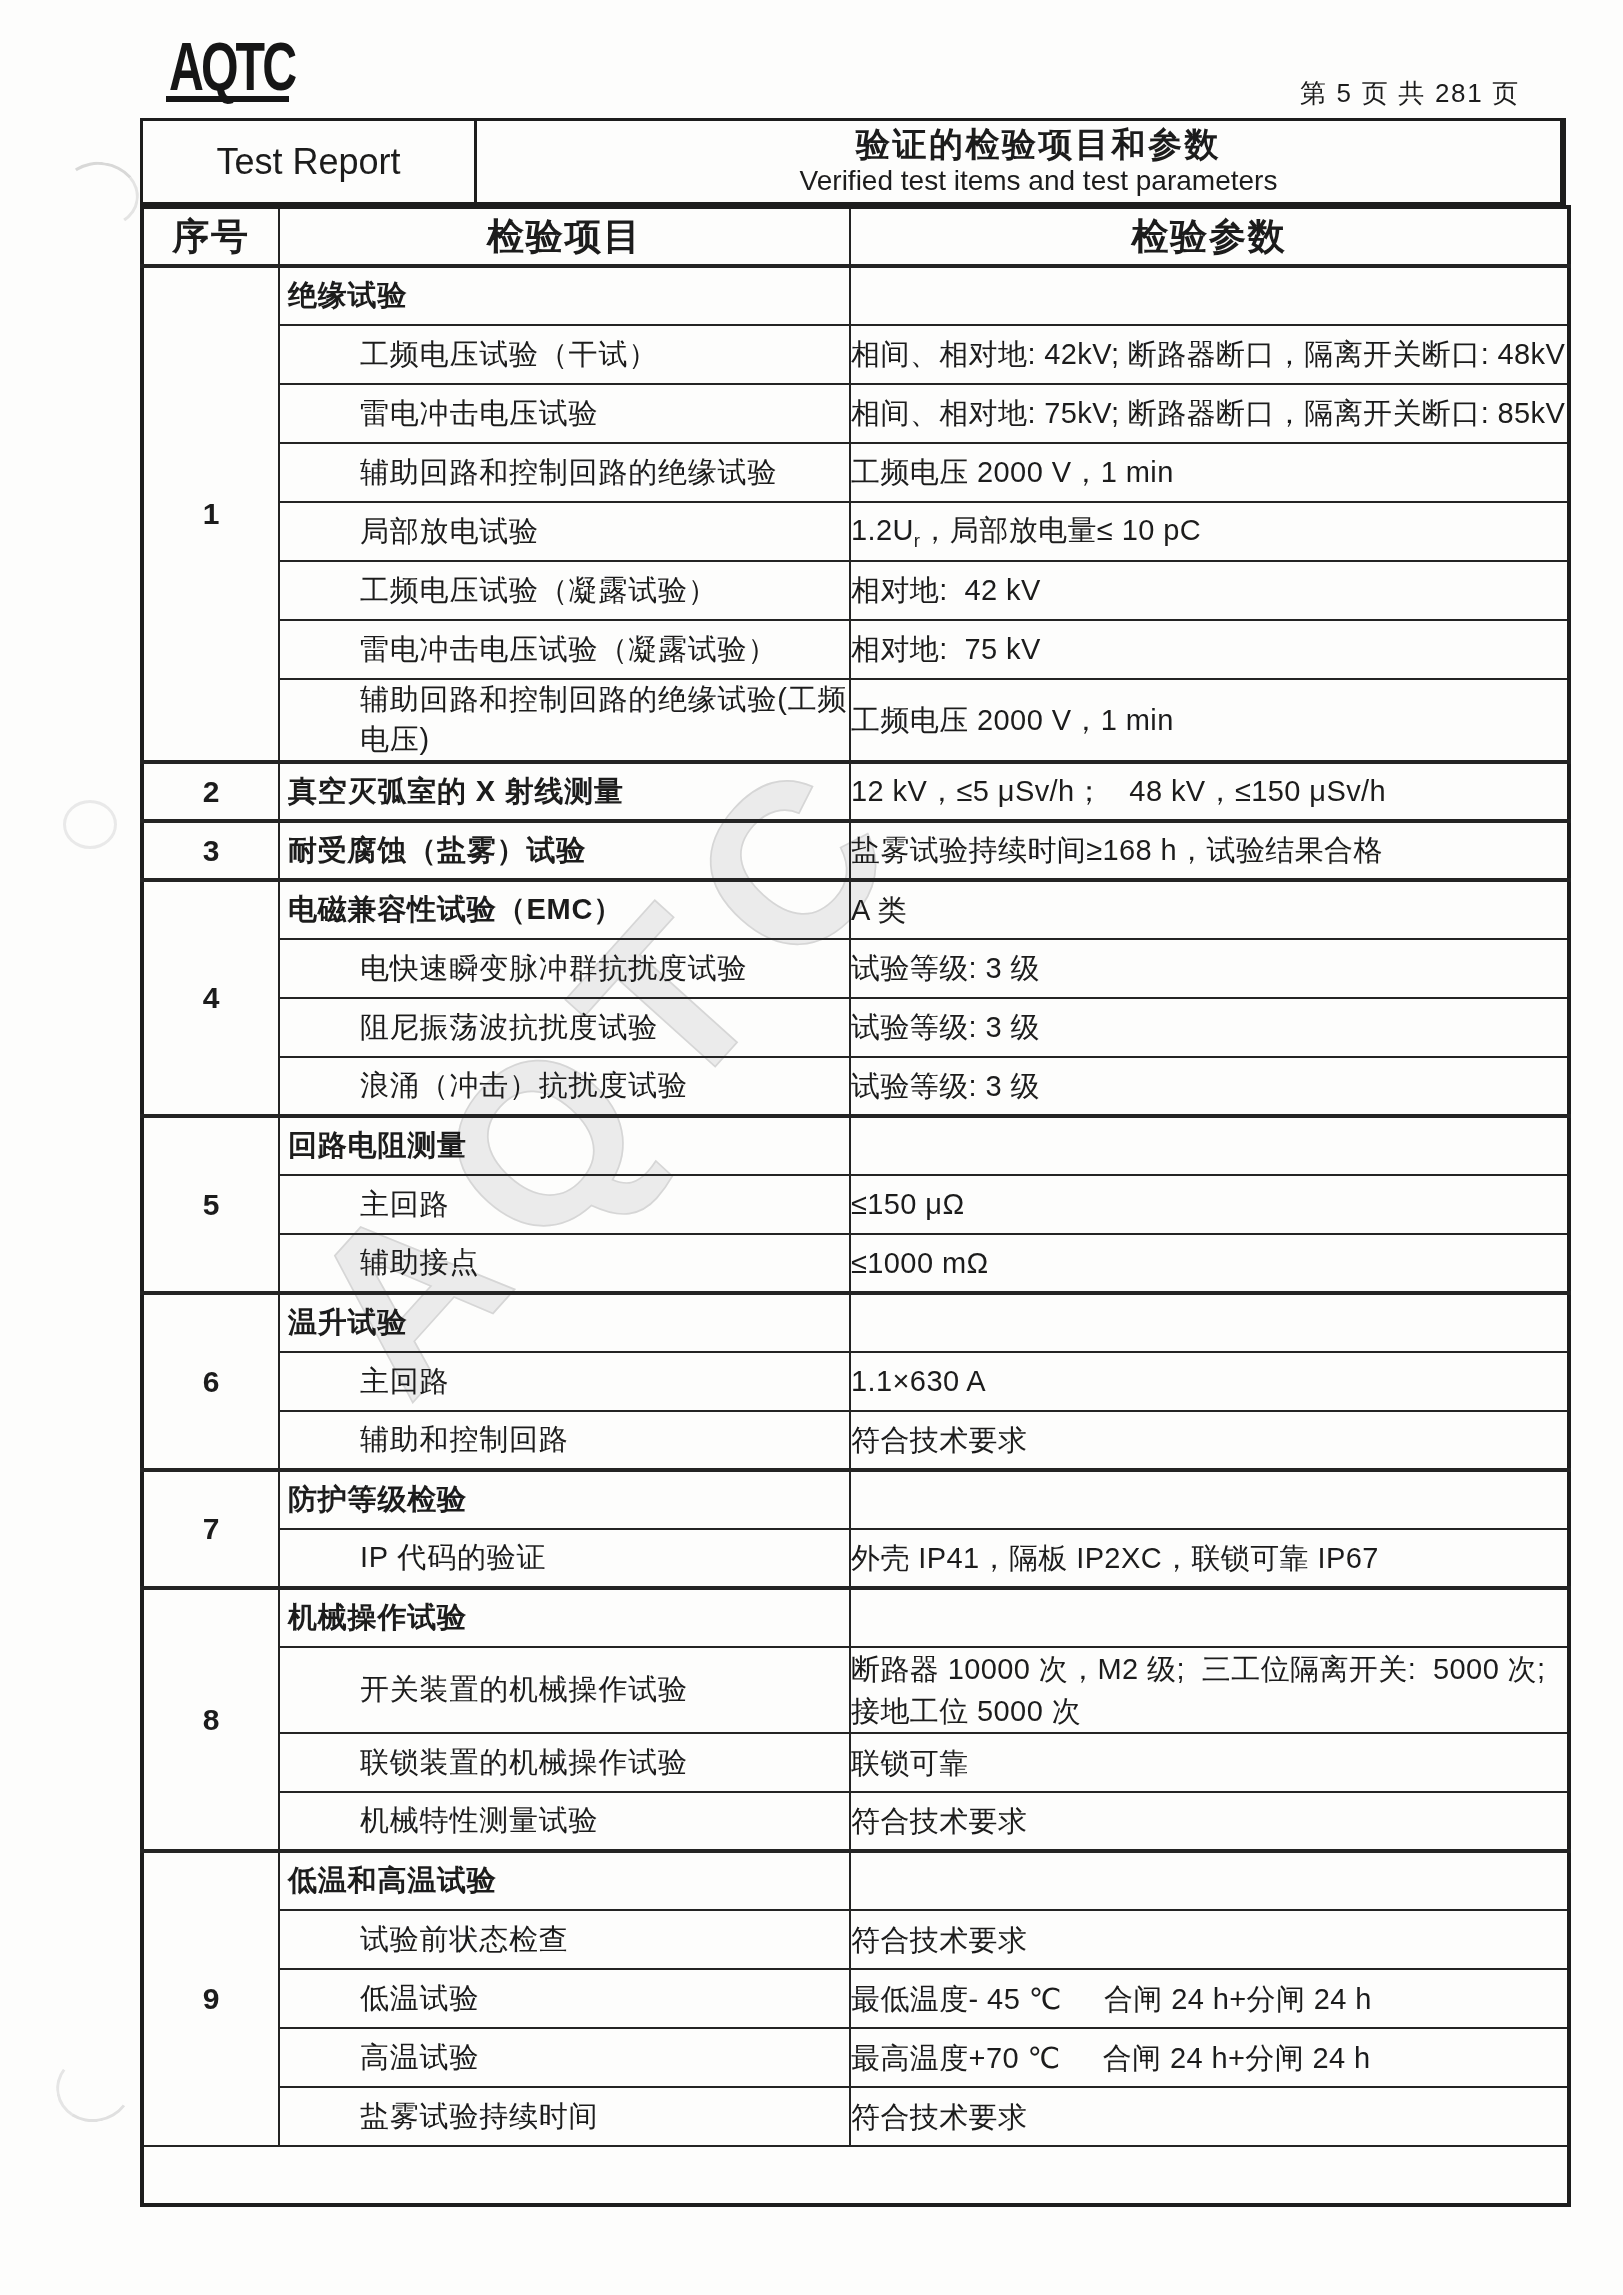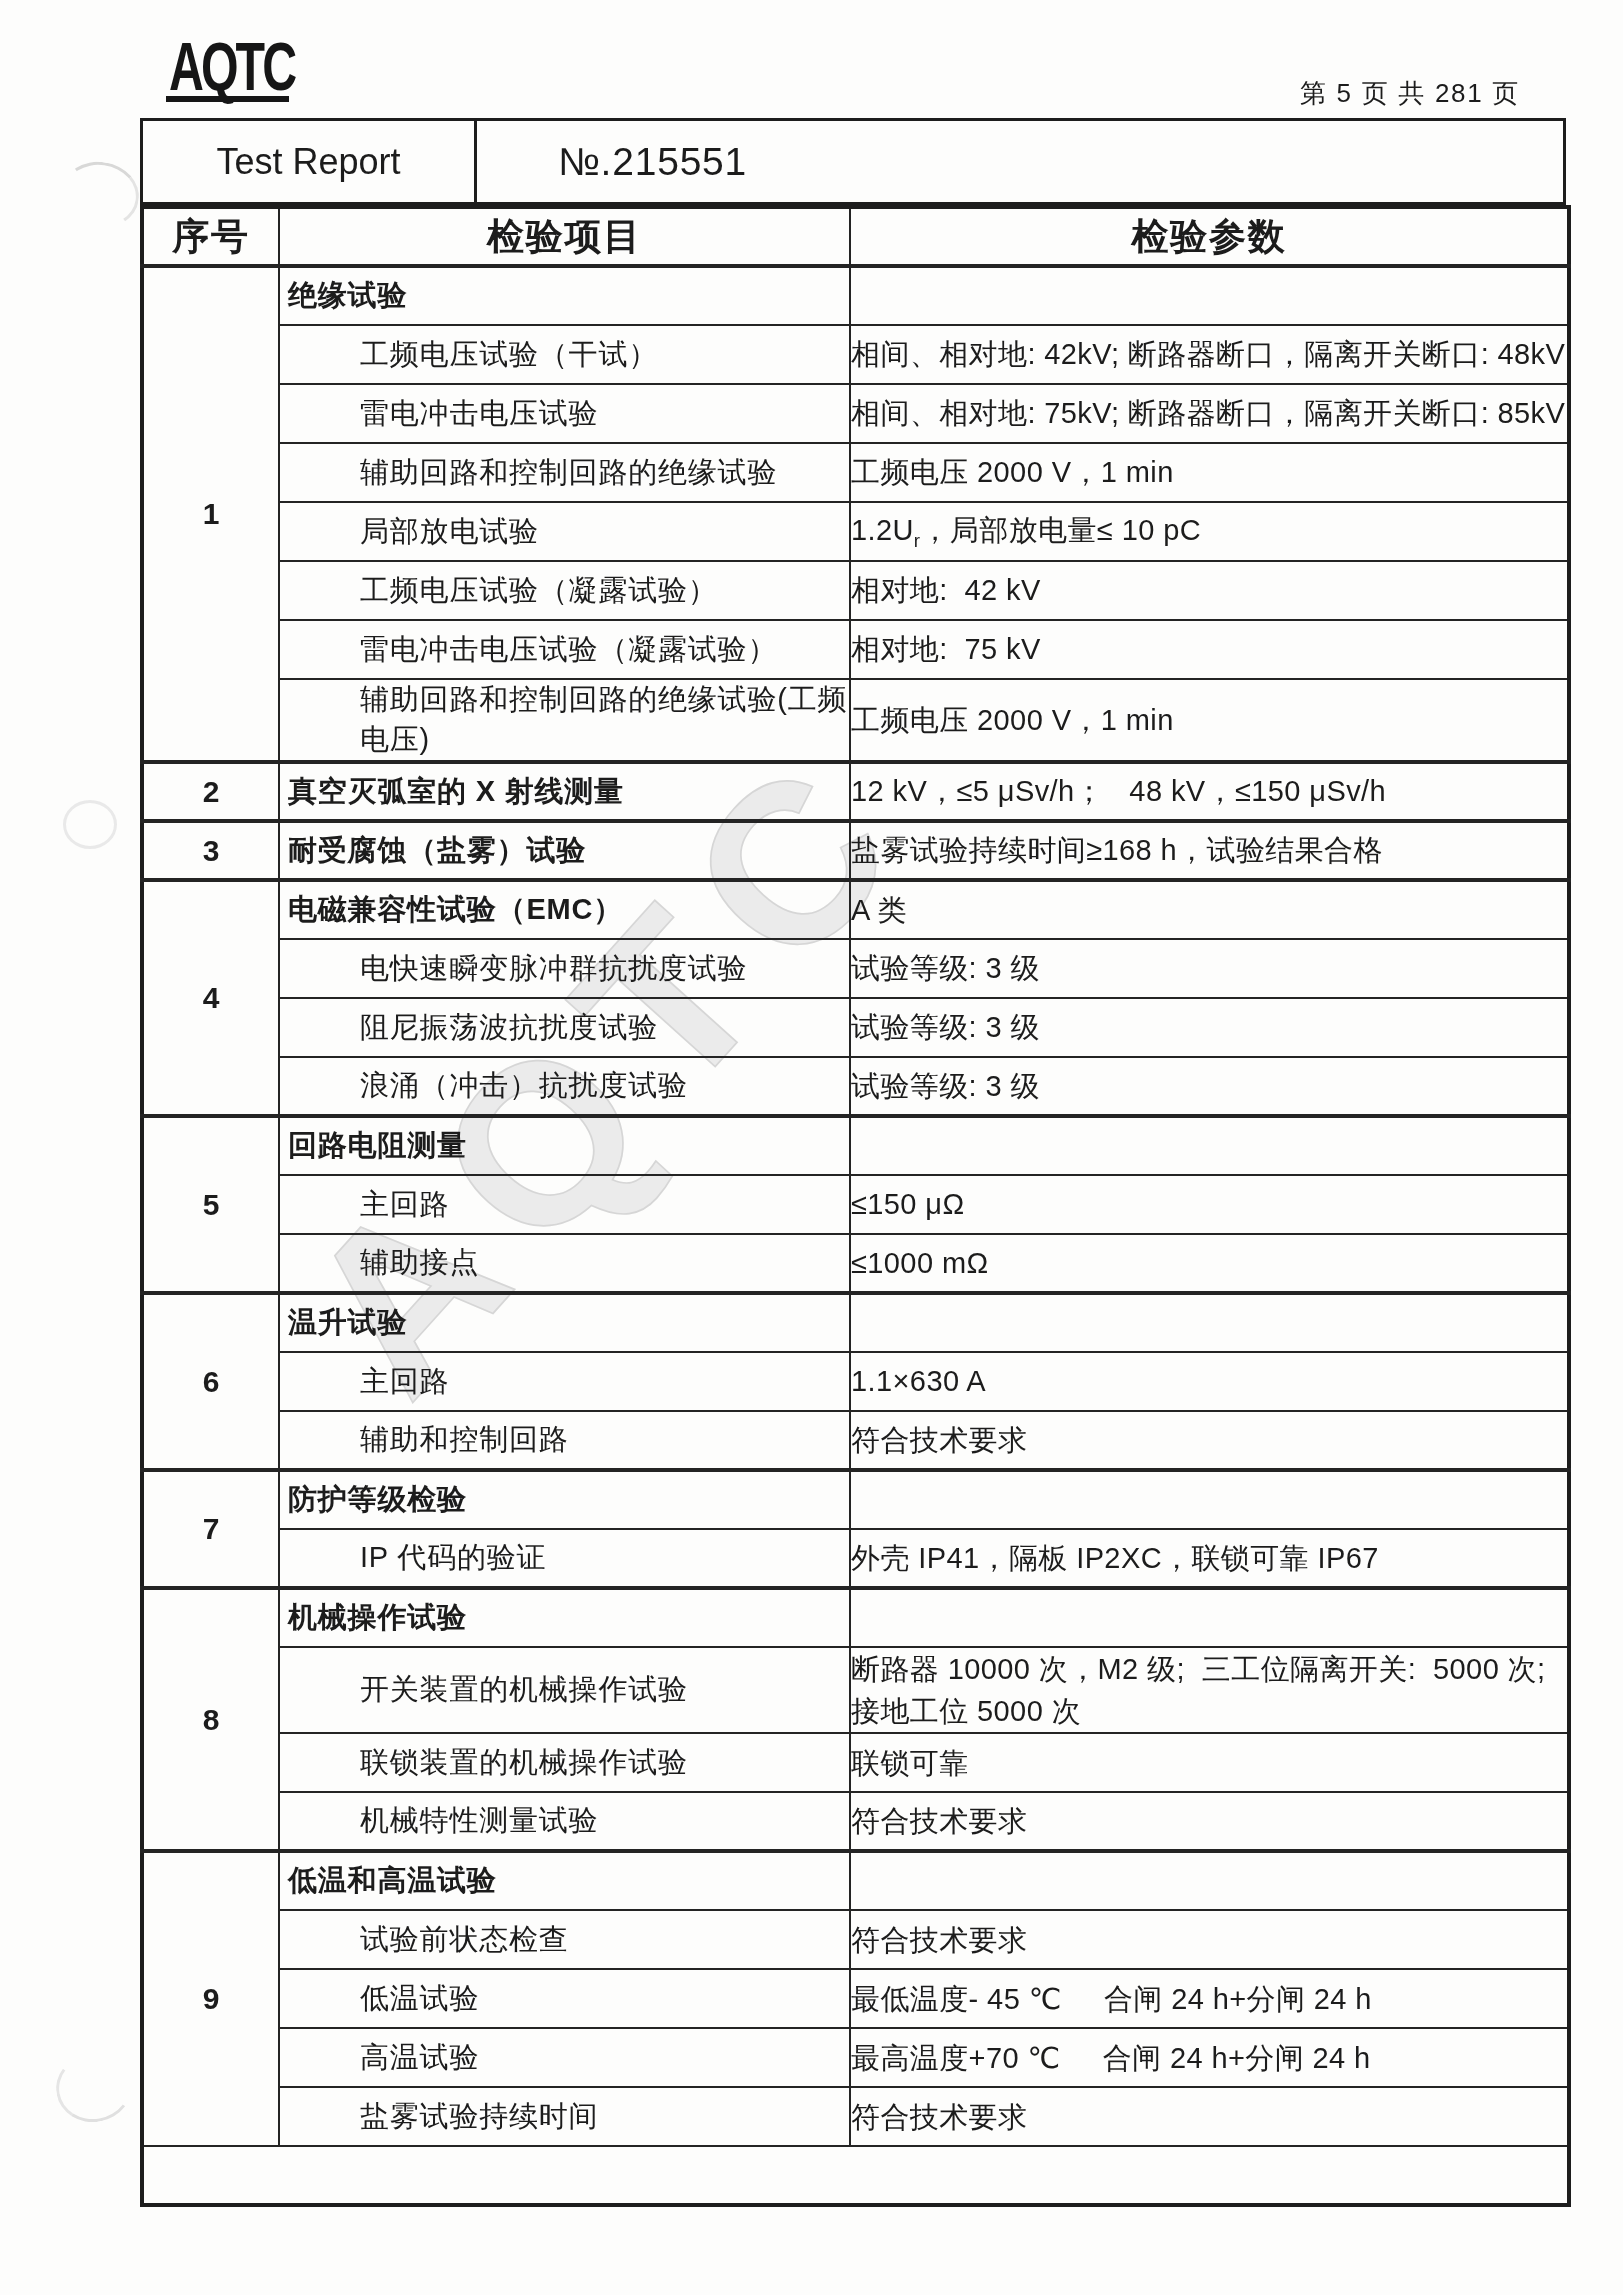--- a/index.html
+++ b/index.html
@@ -94,21 +94,24 @@
 
   <div class="watermark">AQTC</div>
 
   <div class="logo">AQTC</div>
   <div class="logo-underline"></div>
 
   <div class="page-info">第 5 页 共 281 页</div>
 
   <div class="header-table">
     <div class="ht-cell ht-left">Test Report</div>
-    <div class="ht-cell ht-right">№.215551</div>
+    <div class="ht-cell ht-mid">
+      <div class="ht-title">验证的检验项目和参数</div>
+      <div class="ht-sub">Verified test items and test parameters</div>
+    </div>
   </div>
 
   <table class="main">
     <colgroup>
         <col style="width:137px">
         <col style="width:571px">
         <col style="width:719px">
       </colgroup>
     <thead>
       <tr class="colhead">

